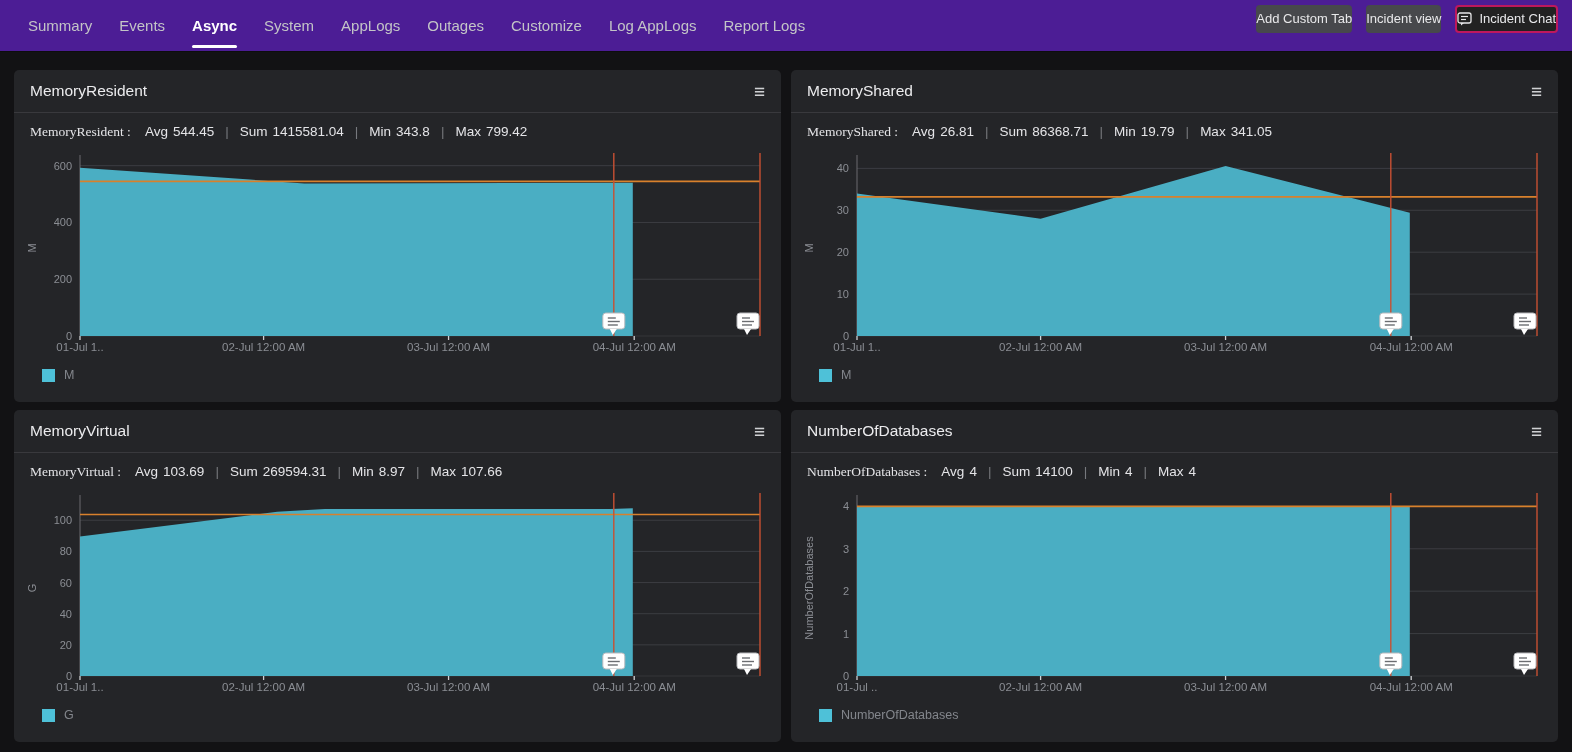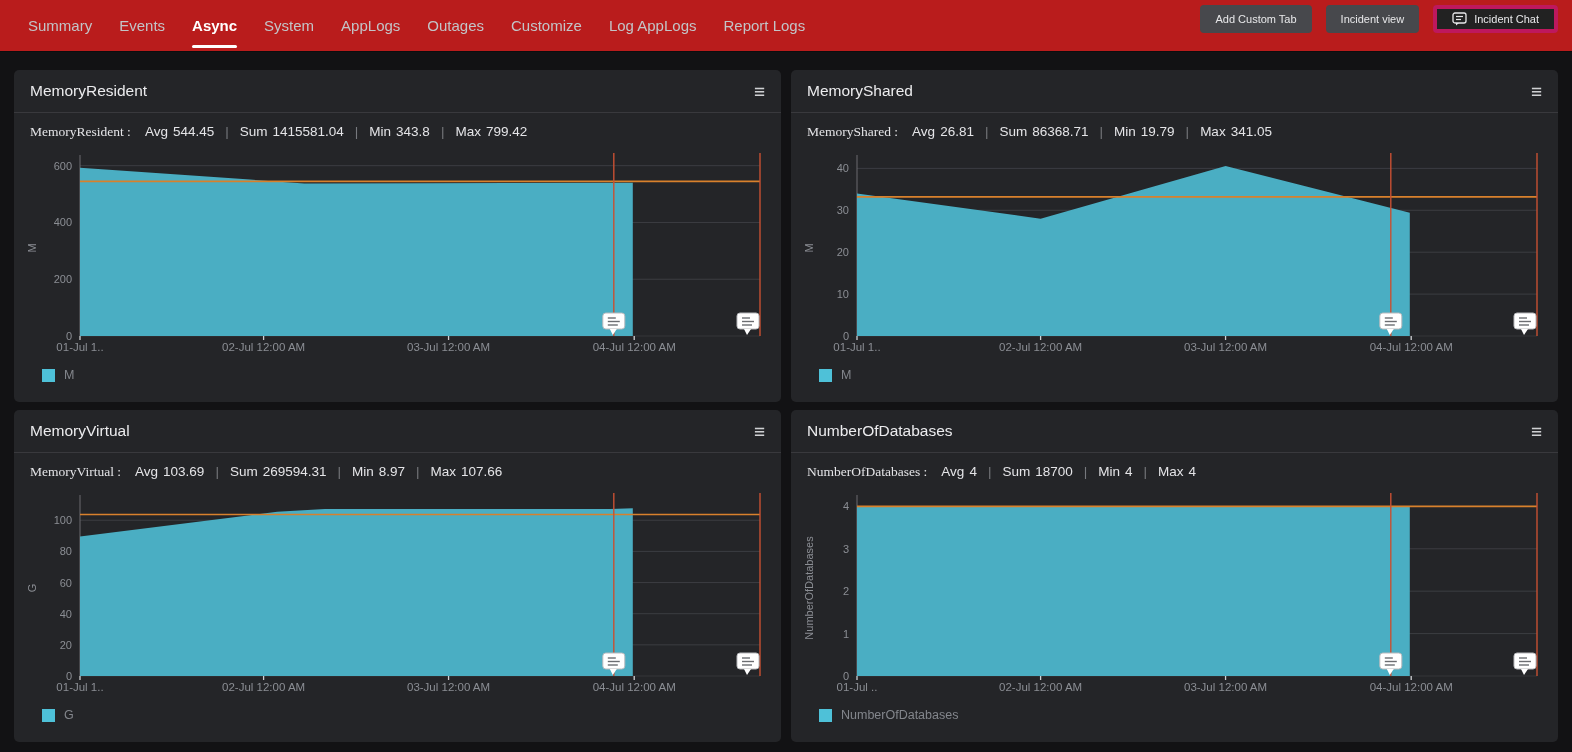--- a/index.html
+++ b/index.html
@@ -1,26 +1,26 @@
 <!DOCTYPE html>
 <html><head>
 <meta charset="utf-8">
 <style>
   * { margin:0; padding:0; box-sizing:border-box; }
   html,body { width:1572px; height:752px; background:#121214; font-family:"Liberation Sans", sans-serif; overflow:hidden; }
 
   
-  .navbar { height:52px; background:#b91c1c; display:flex; align-items:center; justify-content:space-between; padding:0 14px 0 28px; border-bottom:1px solid #0d0d0e; }
+  .navbar { height:52px; background:#4c1d95; display:flex; align-items:center; justify-content:space-between; padding:0 14px 0 28px; border-bottom:1px solid #0d0d0e; }
   .tabs { display:flex; align-items:center; gap:27px; height:100%; }
   .tab { color:#c3c4c7; font-size:15px; height:100%; display:flex; align-items:center; cursor:pointer; position:relative; white-space:nowrap; }
   .tab.active { color:#ffffff; font-weight:bold; }
   .tab.active::after { content:""; position:absolute; left:0; right:0; bottom:3px; height:3px; background:#ffffff; border-radius:2px; }
   .nav-actions { display:flex; align-items:center; gap:14px; margin-top:-14px; }
-  .btn { background:#47484c; color:#e8e8ea; font-size:11px; border:none; border-radius:4px; height:28px; padding:0 15px; display:flex; align-items:center; gap:7px; cursor:pointer; white-space:nowrap; }
-  .btn.outline { background:#222; border:4px solid #be185d;justify-content:flex-end; }
+  .btn { background:#47484c; color:#e8e8ea; font-size:13px; border:none; border-radius:4px; height:28px; padding:0 0; display:flex; align-items:center; gap:7px; cursor:pointer; white-space:nowrap; }
+  .btn.outline { background:#222; border:2px solid #be185d;justify-content:flex-end; }
 
   
   .content { padding:18px 14px 0 14px; display:grid; grid-template-columns:1fr 1fr; gap:8px 10px; }
   .panel { background:#242528; border-radius:5px; height:332px; overflow:hidden; }
   .panel-header { height:42px; display:flex; align-items:center; justify-content:space-between; padding:14px 16px; }
   .panel-title { color:#ececee; font-size:15.5px; }
   .menu-icon { color:#cfd0d3; font-size:19px; cursor:pointer; line-height:1; }
   .panel-divider { height:1px; background:#39393d; }
   .stats-row { height:37px; display:flex; align-items:center; padding:0 16px; font-size:13.5px; color:#e4e4e7; white-space:nowrap; }
   .stats-row .metric { margin-right:14px;font-family:Liberation Serif, serif; }
@@ -262,21 +262,21 @@
   <div class="panel">
     <div class="panel-header">
       <div class="panel-title">NumberOfDatabases</div>
       <div class="menu-icon">≡</div>
     </div>
     <div class="panel-divider"></div>
     <div class="stats-row">
         <span class="metric">NumberOfDatabases :</span>
         <span class="stat"><span class="s-label">Avg</span><span class="s-value">4</span></span>
         <span class="sep">|</span>
-        <span class="stat"><span class="s-label">Sum</span><span class="s-value">18700</span></span>
+        <span class="stat"><span class="s-label">Sum</span><span class="s-value">14100</span></span>
         <span class="sep">|</span>
         <span class="stat"><span class="s-label">Min</span><span class="s-value">4</span></span>
         <span class="sep">|</span>
         <span class="stat"><span class="s-label">Max</span><span class="s-value">4</span></span>
       </div>
     <div class="chart-wrap">
       <svg width="744" height="212" viewBox="0 0 744 212">
           <text x="48" y="188" fill="#8b8e94" font-size="11" text-anchor="end">0</text>
           <line x1="56" x2="736" y1="141.59036144578315" y2="141.59036144578315" stroke="#3c3d42" stroke-width="1"></line>
           <text x="48" y="145.59036144578315" fill="#8b8e94" font-size="11" text-anchor="end">1</text>

